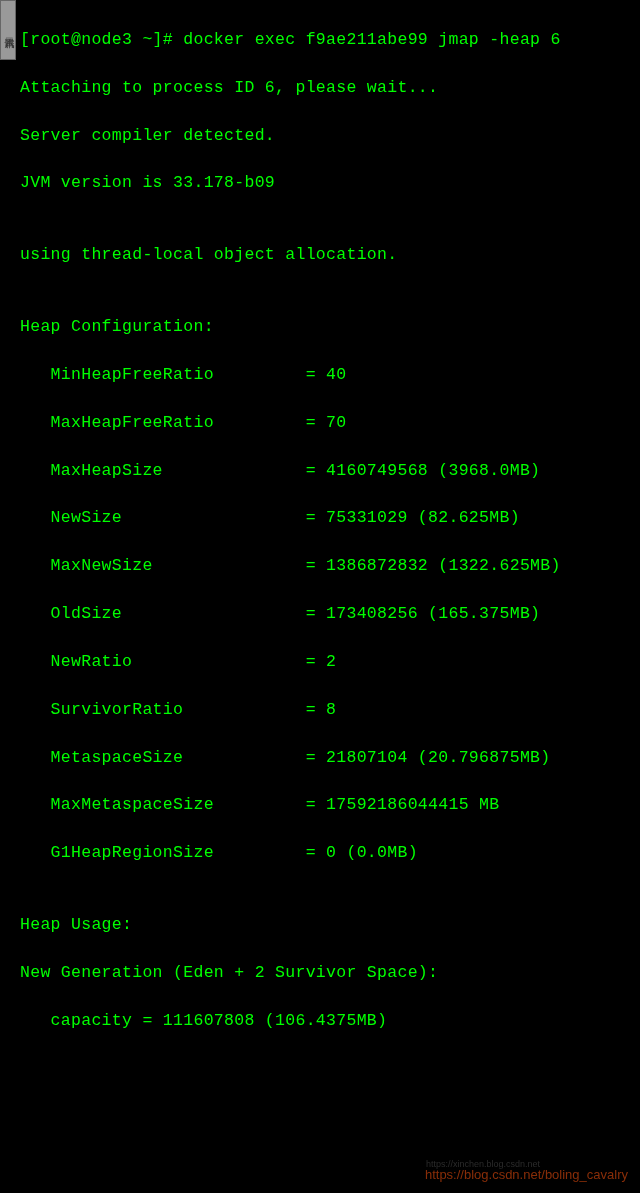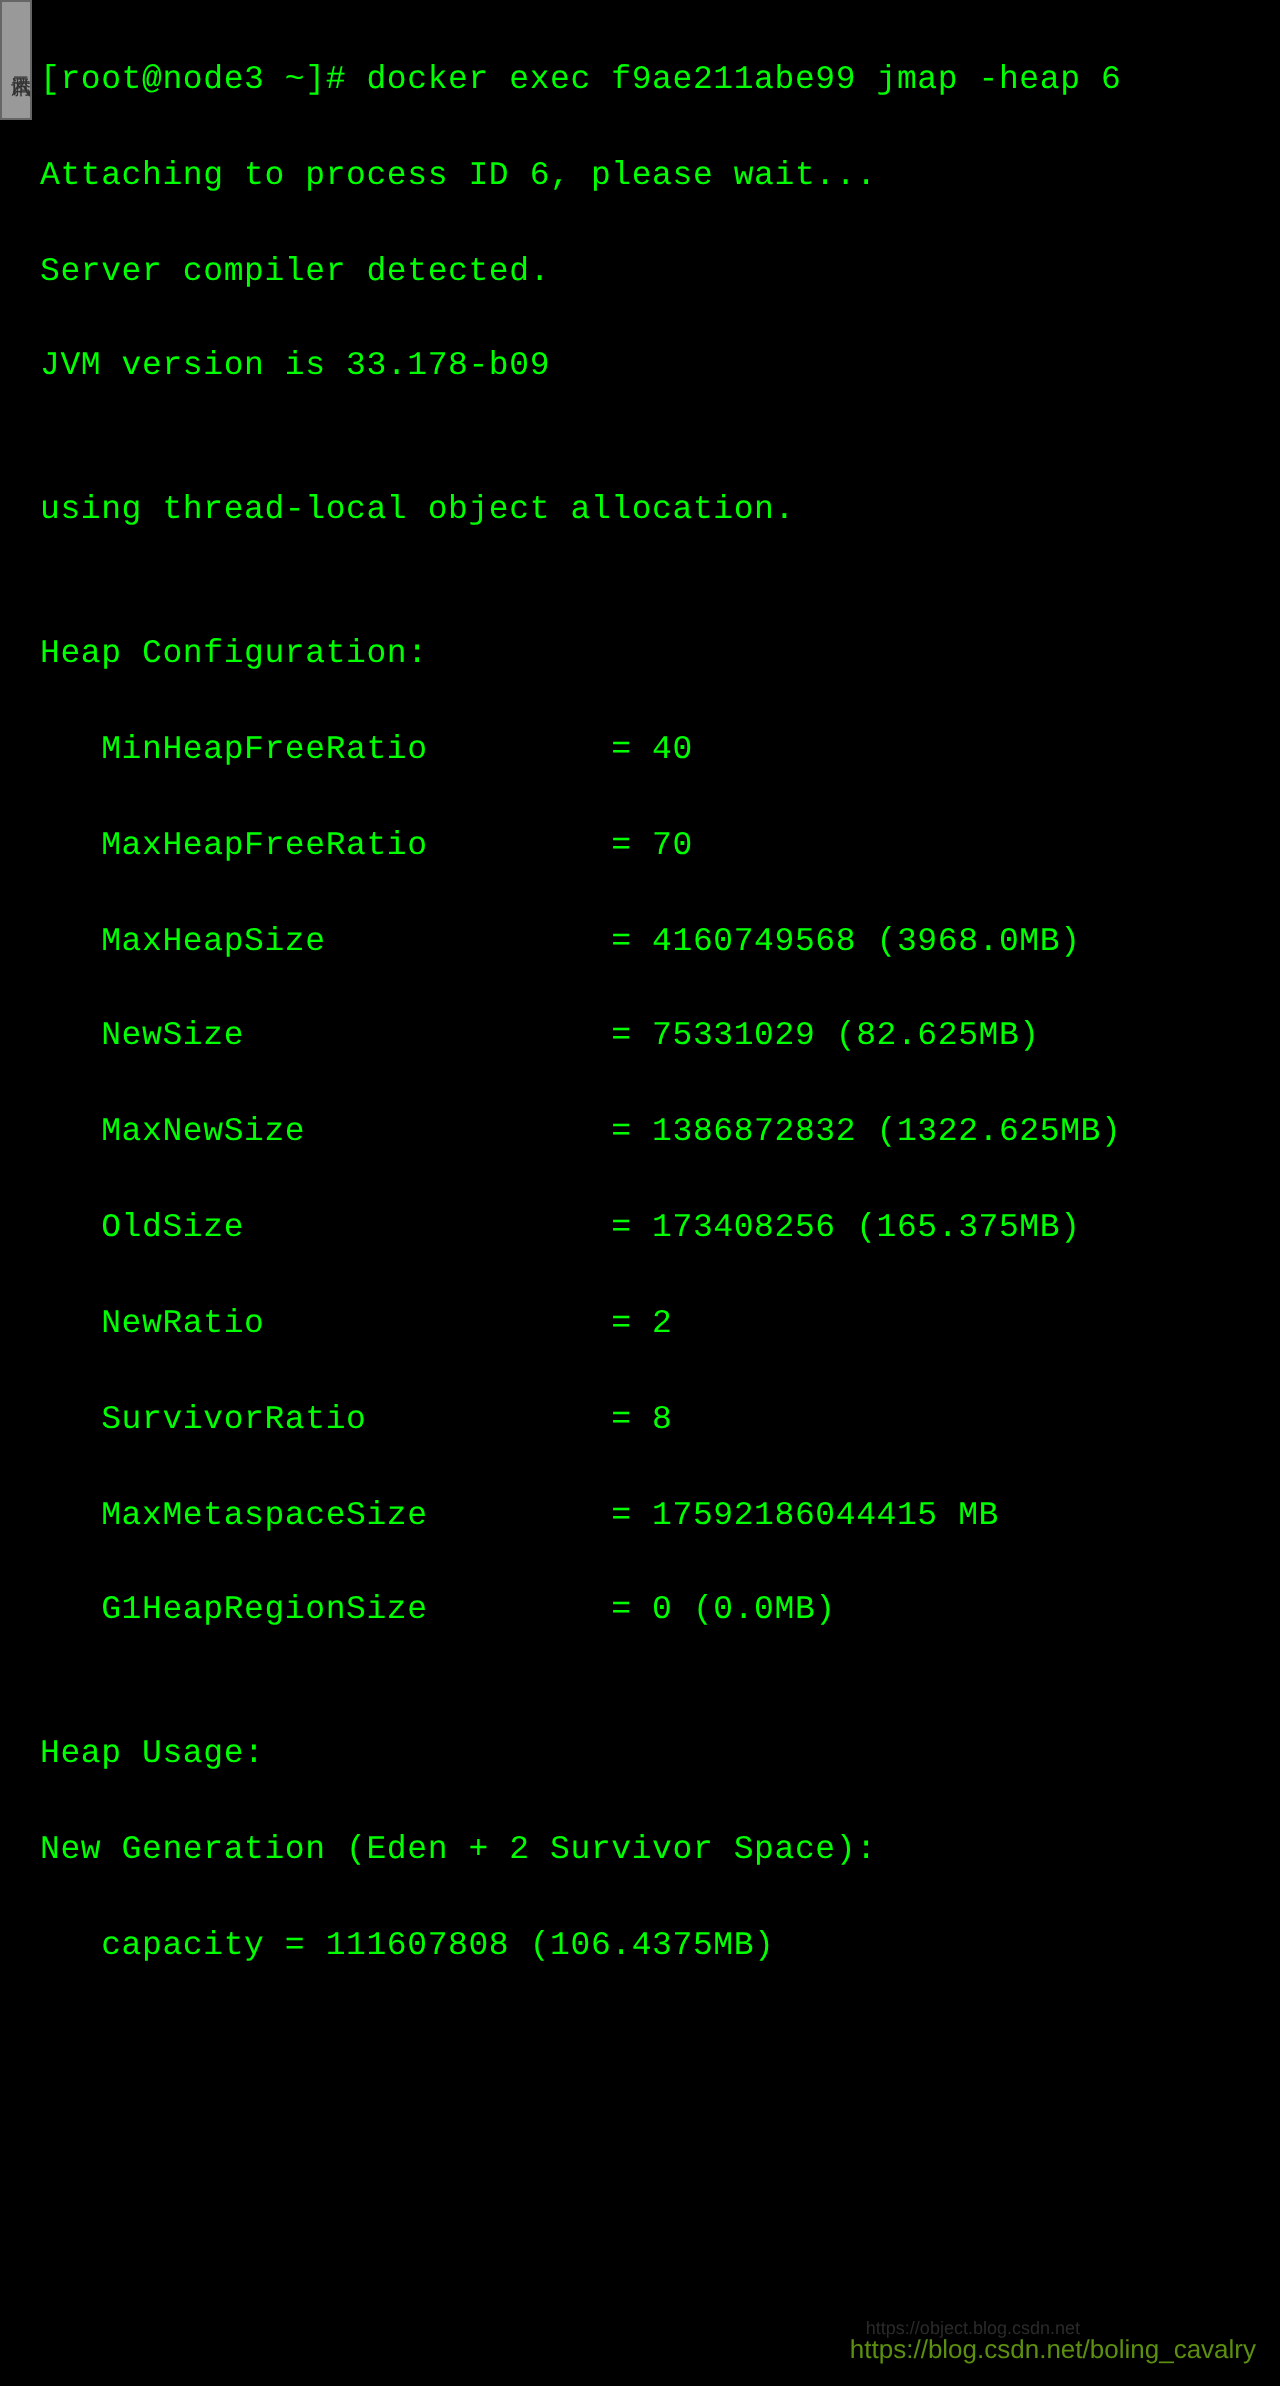--- a/index.html
+++ b/index.html
@@ -33,21 +33,21 @@
       text-align: center;
     }
     .terminal {
       white-space: pre;
       letter-spacing: 0.3px;
     }
     .watermark {
       position: absolute;
       bottom: 8px;
       right: 12px;
-      color: #84cc16;
+      color: #c2410c;
       font-size: 13px;
       font-family: Arial, sans-serif;
       opacity: 0.7;
     }
     .watermark2 {
       position: absolute;
       bottom: 22px;
       right: 100px;
       color: #555;
       font-size: 9px;
@@ -70,20 +70,21 @@
 <div></div>
 <div>Heap Configuration:</div>
 <div>   MinHeapFreeRatio         = 40</div>
 <div>   MaxHeapFreeRatio         = 70</div>
 <div>   MaxHeapSize              = 4160749568 (3968.0MB)</div>
 <div>   NewSize                  = 75331029 (82.625MB)</div>
 <div>   MaxNewSize               = 1386872832 (1322.625MB)</div>
 <div>   OldSize                  = 173408256 (165.375MB)</div>
 <div>   NewRatio                 = 2</div>
 <div>   SurvivorRatio            = 8</div>
+<div>   MetaspaceSize            = 21807104 (20.796875MB)</div>
 <div>   MaxMetaspaceSize         = 17592186044415 MB</div>
 <div>   G1HeapRegionSize         = 0 (0.0MB)</div>
 <div></div>
 <div>Heap Usage:</div>
 <div>New Generation (Eden + 2 Survivor Space):</div>
 <div>   capacity = 111607808 (106.4375MB)</div>
 
 
 
 
@@ -101,14 +102,14 @@
 
 
 
 
 
 
 
 
 </div>
 
-<div class="watermark2">https://object.blog.csdn.net</div>
+<div class="watermark2">https://xinchen.blog.csdn.net</div>
 <div class="watermark">https://blog.csdn.net/boling_cavalry</div>
 
 </body></html>

